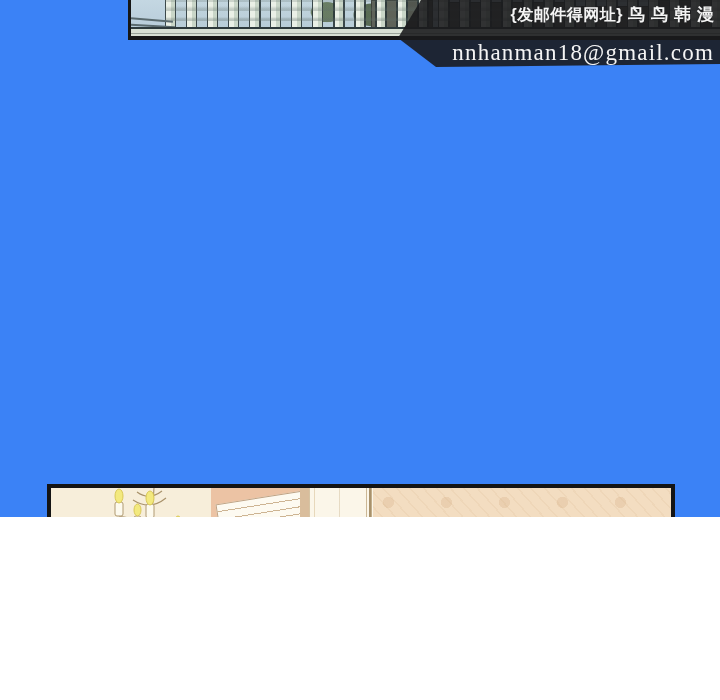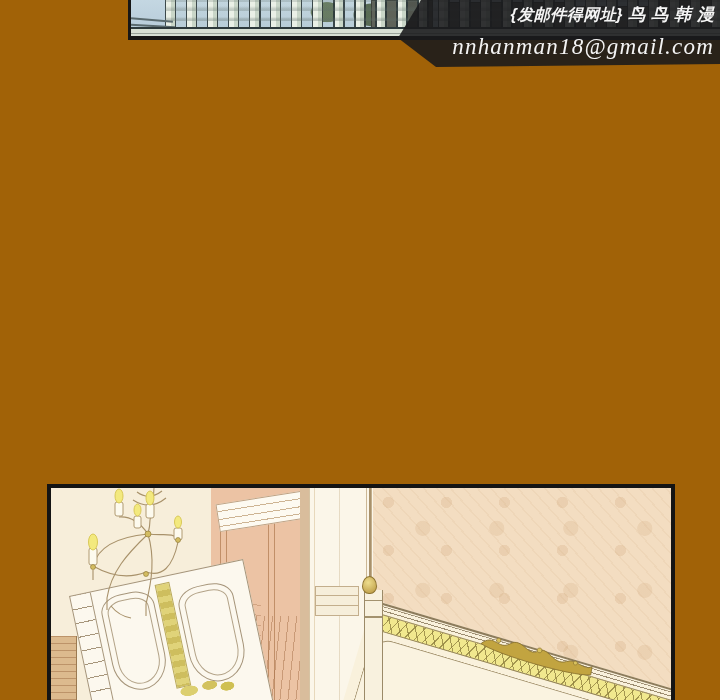--- a/index.html
+++ b/index.html
@@ -1,17 +1,17 @@
 <!DOCTYPE html>
 <html><head>
 <meta charset="utf-8">
 <style>
   html,body{margin:0;padding:0;background:#ffffff;}
-  #page{position:relative;width:720px;height:700px;background:#a16207;overflow:hidden;
-        font-family:"Liberation Sans",sans-serif;font-style:italic;}
+  #page{position:relative;width:720px;height:517px;background:#3b82f6;overflow:hidden;
+        font-family:"Liberation Sans",sans-serif;}
 
   
   .panel-top{position:absolute;left:128px;top:0;width:600px;height:40px;
     border-left:3px solid #161616;border-bottom:4px solid #161616;box-sizing:border-box;
     background:linear-gradient(180deg,#c4d7e2 0%,#b5cad8 100%);overflow:hidden;}
   .greens{position:absolute;left:170px;top:0;width:130px;height:27px;
     background:
       radial-gradient(ellipse 26px 16px at 20% 45%, rgba(77,97,62,.85) 0 60%, transparent 65%),
       radial-gradient(ellipse 30px 18px at 55% 55%, rgba(62,82,52,.9) 0 60%, transparent 66%),
       radial-gradient(ellipse 24px 14px at 85% 40%, rgba(90,110,72,.8) 0 60%, transparent 66%);}
@@ -38,21 +38,21 @@
   .wire2{left:0;top:25px;width:44px;transform:rotate(3deg);}
 
   
   .ribbon{position:absolute;left:390px;top:0;width:330px;height:70px;z-index:5;
     background:rgba(26,26,28,.89);
     clip-path:polygon(31px 0, 8px 38px, 46px 67px, 330px 64px, 330px 0);}
   .wm{position:absolute;right:6px;top:3px;text-align:right;color:#f4f4f4;white-space:nowrap;}
   .wm-line1{display:flex;align-items:baseline;justify-content:flex-end;gap:5px;}
   .wm-prefix{font-size:16px;font-weight:bold;letter-spacing:.5px;}
   .wm-brand{font-size:17px;font-weight:bold;letter-spacing:6px;margin-right:-6px;}
-  .wm-email{font-family:"Liberation Serif",serif;font-size:23px;letter-spacing:1.2px;margin-top:8px;}
+  .wm-email{font-family:"Liberation Serif",serif;font-size:23px;letter-spacing:1.2px;margin-top:14px;}
 
   
   .panel-bottom{position:absolute;left:47px;top:484px;width:628px;height:216px;
     border:4px solid #141414;border-bottom:none;box-sizing:border-box;
     background:#f7eeda;overflow:hidden;}
   .panel-bottom *{position:absolute;}
 
   .wallpaper{left:320px;right:0;top:0;bottom:0;background-color:#f3ddc1;
     background-image:
       radial-gradient(circle 9px at 30% 30%, rgba(201,158,110,.22) 0 60%, transparent 65%),

